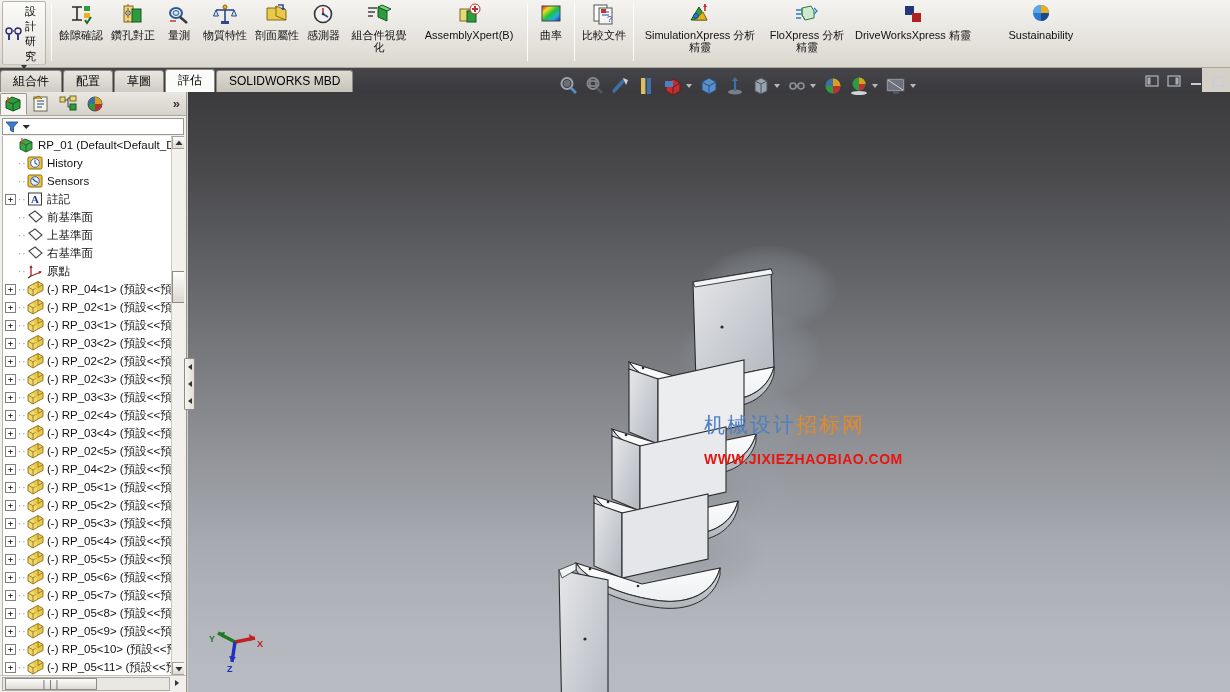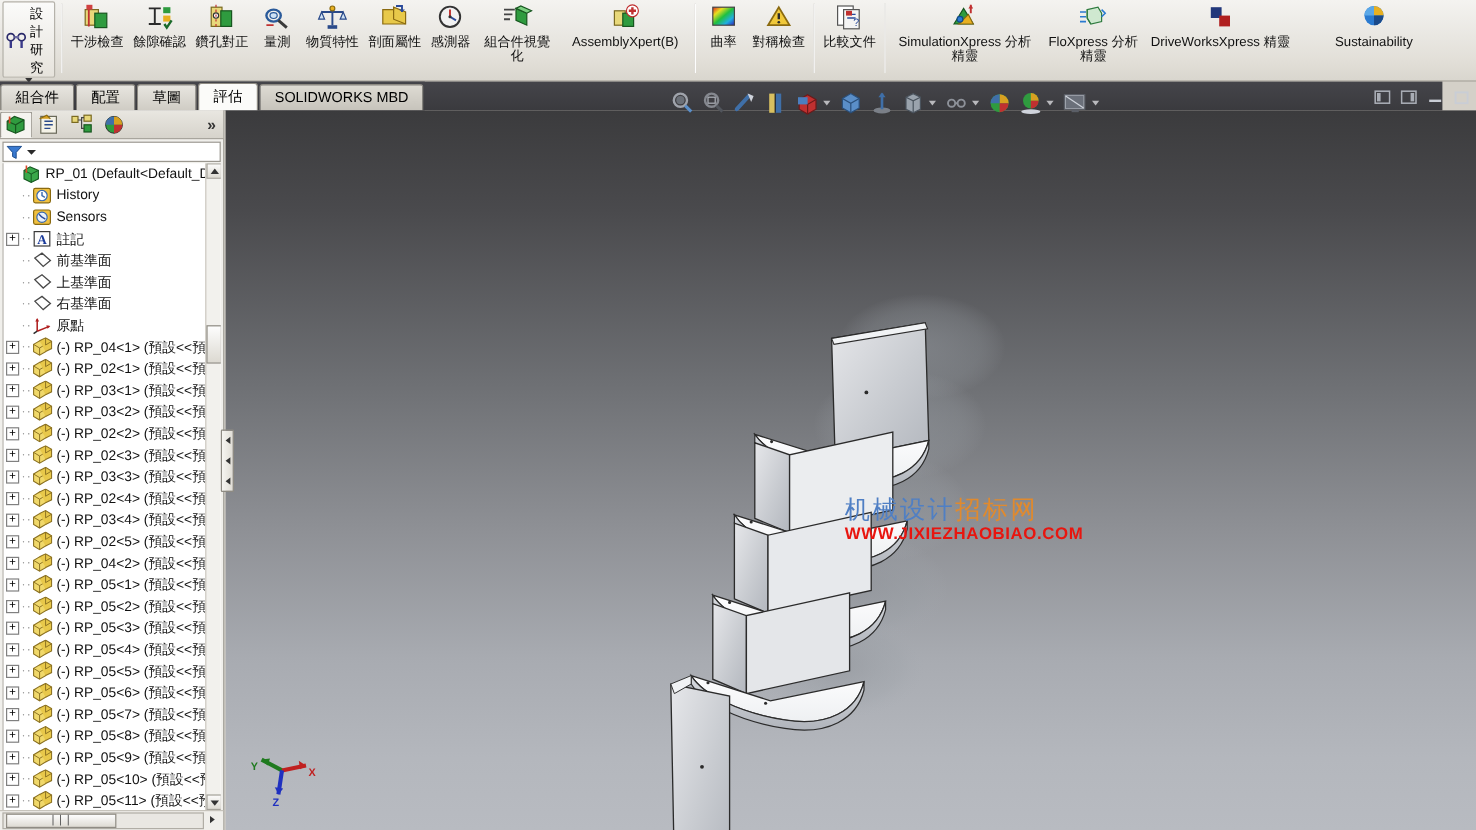--- a/index.html
+++ b/index.html
@@ -133,21 +133,21 @@
   .winbtns { position:absolute; right:4px; top:74px; display:flex; align-items:center; gap:6px; z-index:10;}
   .wb { width:16px;height:14px; display:flex;align-items:center;justify-content:center; }
 
   
   .watermark { position:absolute; left:516px; top:322px; z-index: 6; pointer-events:none; }
   .wm1 { font-size: 21px; font-weight: 500; letter-spacing: 2px; line-height: 22px;
          font-family: "DejaVu Sans", sans-serif; }
   .wm-blue { color: #4f7fc4; }
   .wm-orange { color: #e08a2e; }
   .wm2 { font-size: 14px; font-weight: bold; color: #e8150f; letter-spacing: 0.5px;
-         font-family: "Liberation Sans", sans-serif; line-height: 15px; margin-top:1px;}
+         font-family: "Liberation Sans", sans-serif; line-height: 15px; margin-top:16px;}
 
   .triad { position:absolute; left:205px; top:622px; width:62px; height:52px; z-index:6; }
 </style>
 </head>
 <body>
 
 <div id="app">
 
   <div class="ribbon">
 
@@ -164,31 +164,20 @@
         </span>
         <span class="lbl" style="font-size:11px;">設計研究</span>
       </div>
       <div class="arrowbar">
           <span class="caret"></span>
         </div>
     </div>
 
     <div class="sep"></div>
 
-    <div class="cmd">
-      <span class="ico">
-        <svg width="26" height="26" viewBox="0 0 26 26">
-          <rect x="3" y="6" width="11" height="13" fill="#e8d87a" stroke="#7a6a20" stroke-width="1"></rect>
-          <rect x="11" y="9" width="10" height="12" fill="#2f9b3f" stroke="#17561f" stroke-width="1"></rect>
-          <path d="M6 3 L6 20" stroke="#c03030" stroke-width="1.5"></path>
-          <rect x="4" y="2" width="5" height="4" fill="#d04040"></rect>
-        </svg>
-      </span>
-      <span class="lbl">干涉檢查</span>
-    </div>
 
     <div class="cmd">
       <span class="ico">
         <svg width="26" height="26" viewBox="0 0 26 26">
           <path d="M4 5 L14 5 M9 5 L9 18 M4 18 L14 18" stroke="#2a2a2a" stroke-width="1.6" fill="none"></path>
           <rect x="16" y="4" width="6" height="5" fill="#2f9b3f"></rect>
           <rect x="16" y="11" width="6" height="5" fill="#e8b020"></rect>
           <path d="M17 18 l2 3 l4 -6" stroke="#1a6a2a" stroke-width="2" fill="none"></path>
         </svg>
       </span>
@@ -293,30 +282,20 @@
                 <stop offset="75%" stop-color="#20b0e0"></stop>
               <stop offset="100%" stop-color="#3020c0"></stop>
             </linearGradient>
           </defs>
           <rect x="4" y="4" width="18" height="15" fill="url(#cg)" stroke="#444"></rect>
         </svg>
       </span>
       <span class="lbl">曲率</span>
     </div>
 
-    <div class="cmd">
-      <span class="ico">
-        <svg width="26" height="26" viewBox="0 0 26 26">
-          <path d="M13 4 L22 19 L4 19 Z" fill="#f0c83a" stroke="#8a6a10" stroke-width="1.4"></path>
-          <path d="M13 9 L13 14" stroke="#2a2a2a" stroke-width="2"></path>
-          <circle cx="13" cy="16.5" r="1.1" fill="#2a2a2a"></circle>
-        </svg>
-      </span>
-      <span class="lbl">對稱檢查</span>
-    </div>
 
     <div class="sep"></div>
 
     <div class="cmd">
       <span class="ico">
         <svg width="26" height="26" viewBox="0 0 26 26">
           <rect x="3" y="3" width="13" height="16" fill="#fff" stroke="#555"></rect>
           <rect x="8" y="6" width="13" height="16" fill="#f4f4f4" stroke="#555"></rect>
           <path d="M11 10 L18 10 M11 13 L18 13" stroke="#2a4a9a" stroke-width="1.2"></path>
           <rect x="10" y="7" width="5" height="4" fill="#c03030"></rect>

